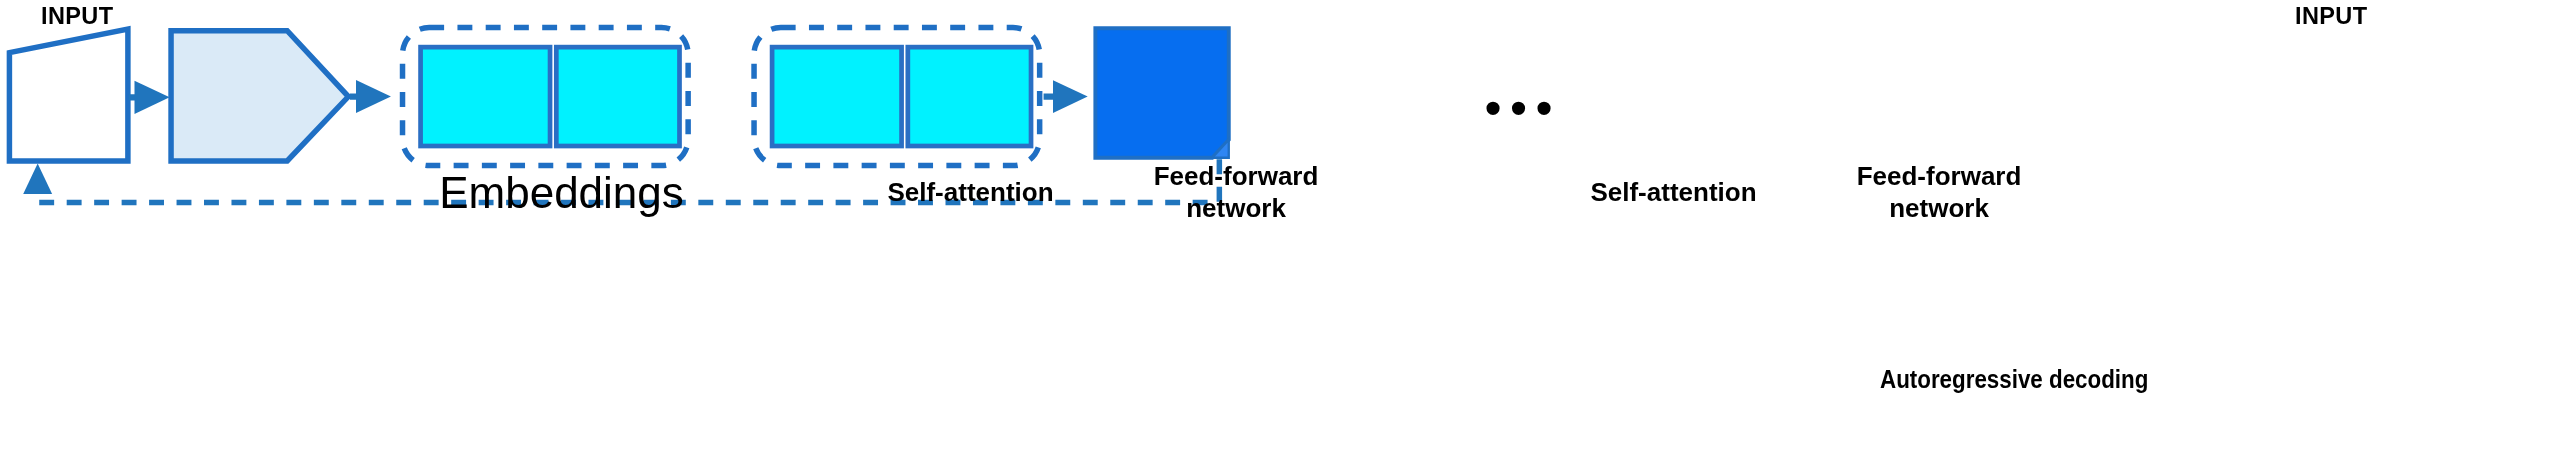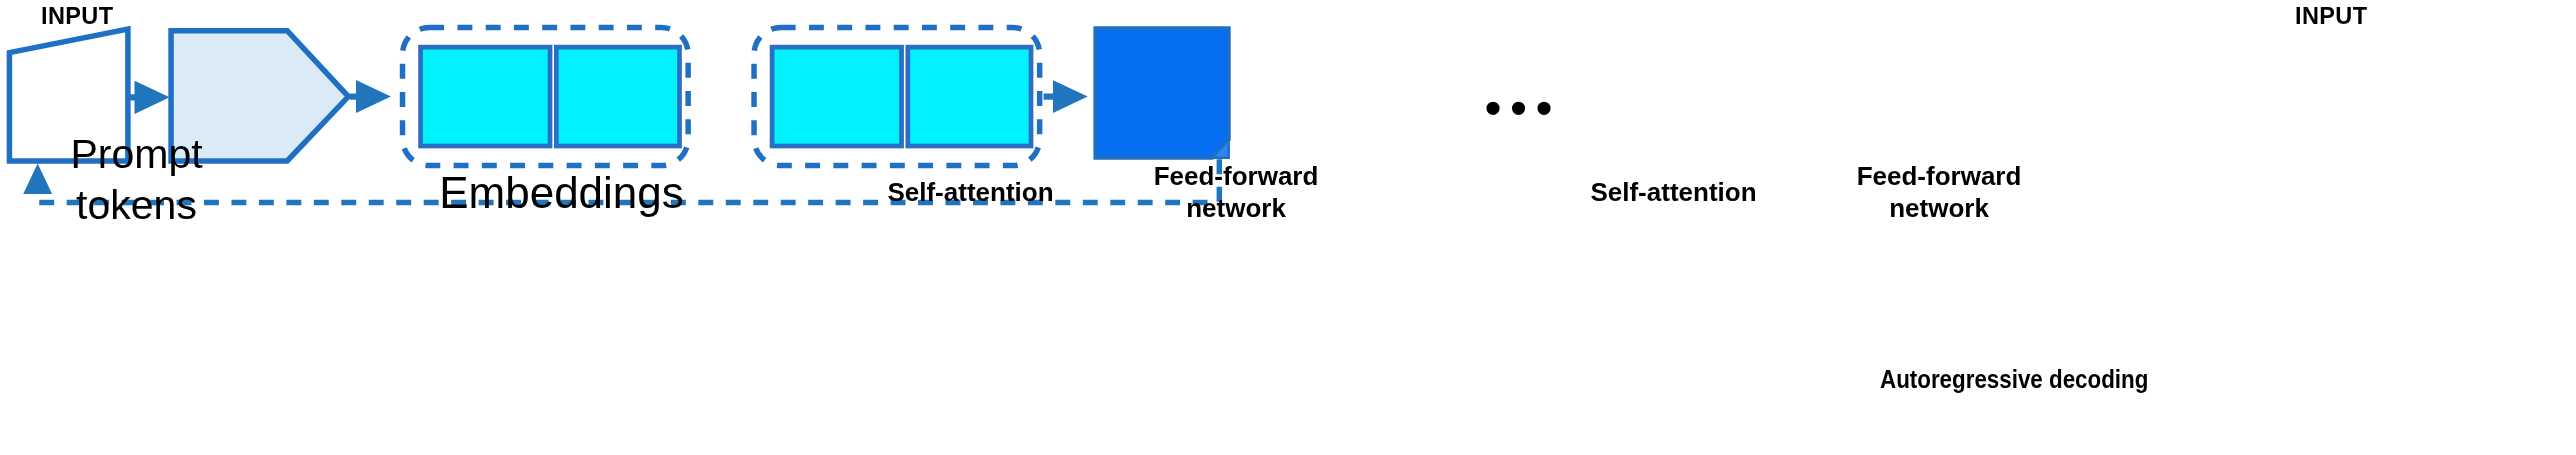--- a/index.html
+++ b/index.html
@@ -116,22 +116,20 @@
     <path d="M1396,36 L1566,36 L1566,178 L1545,201 L1396,201 Z" fill="#066ef0" stroke="#1f6fc4" stroke-width="5" stroke-linejoin="miter"></path>
     <path d="M1566,178 L1545,201 L1566,201 Z" fill="#2f86f3" stroke="#1f6fc4" stroke-width="3"></path>
 
     <path d="M1554,203 L1554,258 L48,258 L48,218" fill="none" stroke="#2075bd" stroke-width="7" stroke-dasharray="19 16" stroke-linecap="butt" marker-end="url(#arrowUp)"></path>
   </svg>
 
   <div class="cap-label" style="left:41px; top:3.1px;">INPUT</div>
 
   <div class="cap-label" style="left:2295px; top:3.1px;">INPUT</div>
 
-  <div class="shape-label lbl-prompt" style="left:19px; top:61px; width:235px; height:237px;">Prompt
-tokens</div>
 
   <div class="shape-label lbl-embeddings" style="left:342px; top:63px; width:439px; height:259px;">Embeddings</div>
 
   <div class="shape-label lbl-block" style="left:841px; top:94px; width:259px; height:198px;">Self-attention</div>
 
   <div class="shape-label lbl-block" style="left:1113px; top:94px; width:246px; height:198px;">Feed-forward
 network</div>
 
   <div class="ellipsis-dots" style="left:1485px; top:85px;">•••</div>
 

